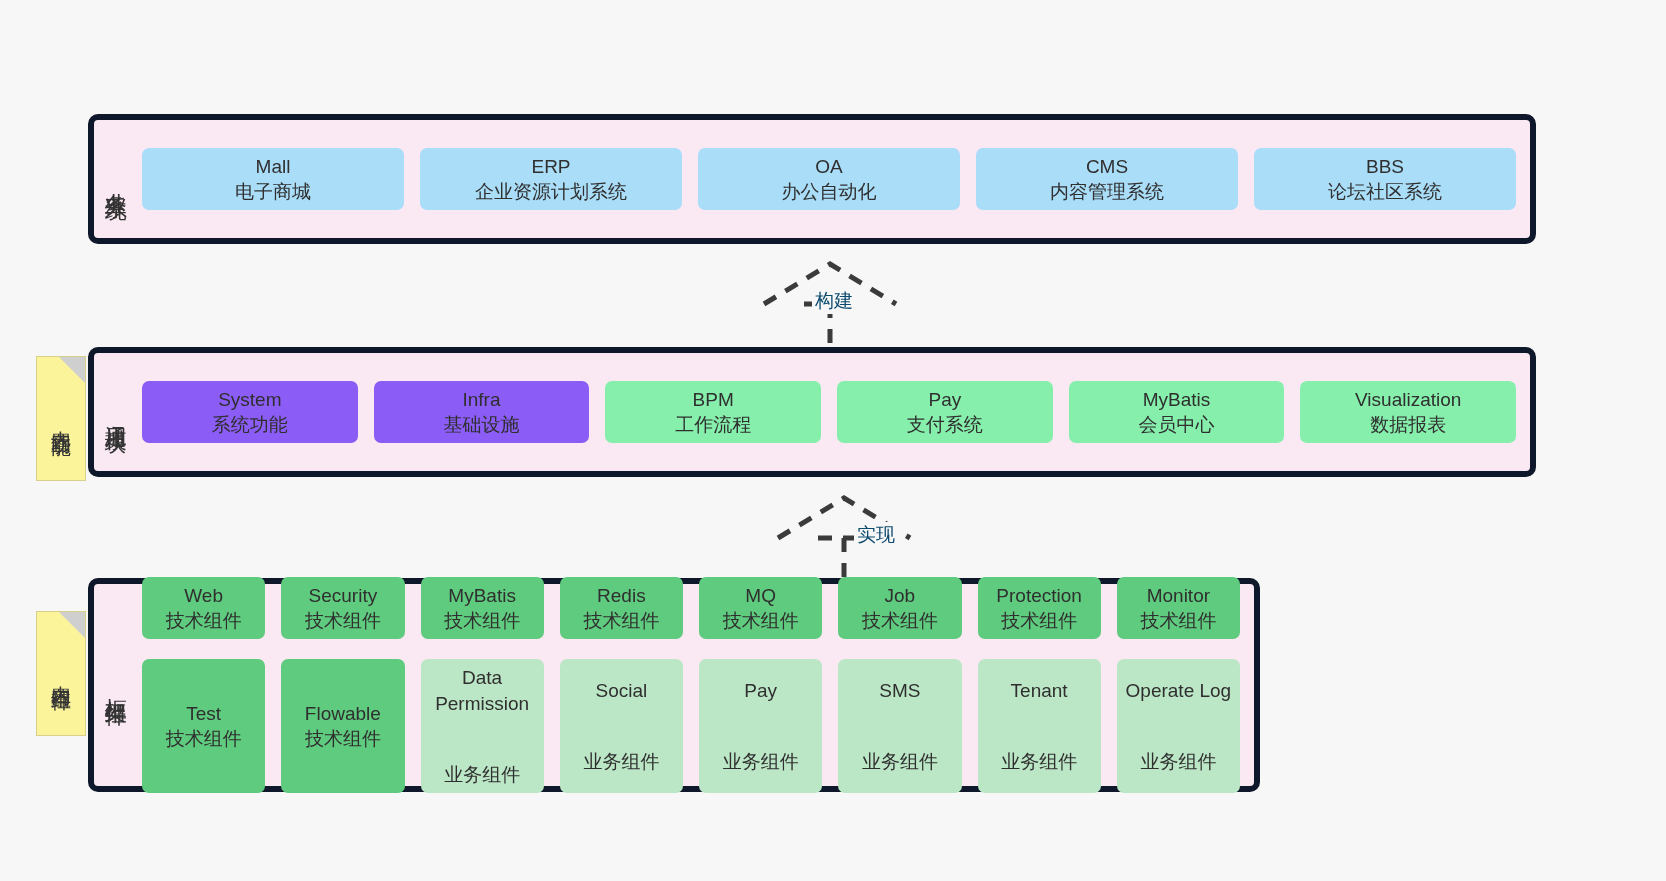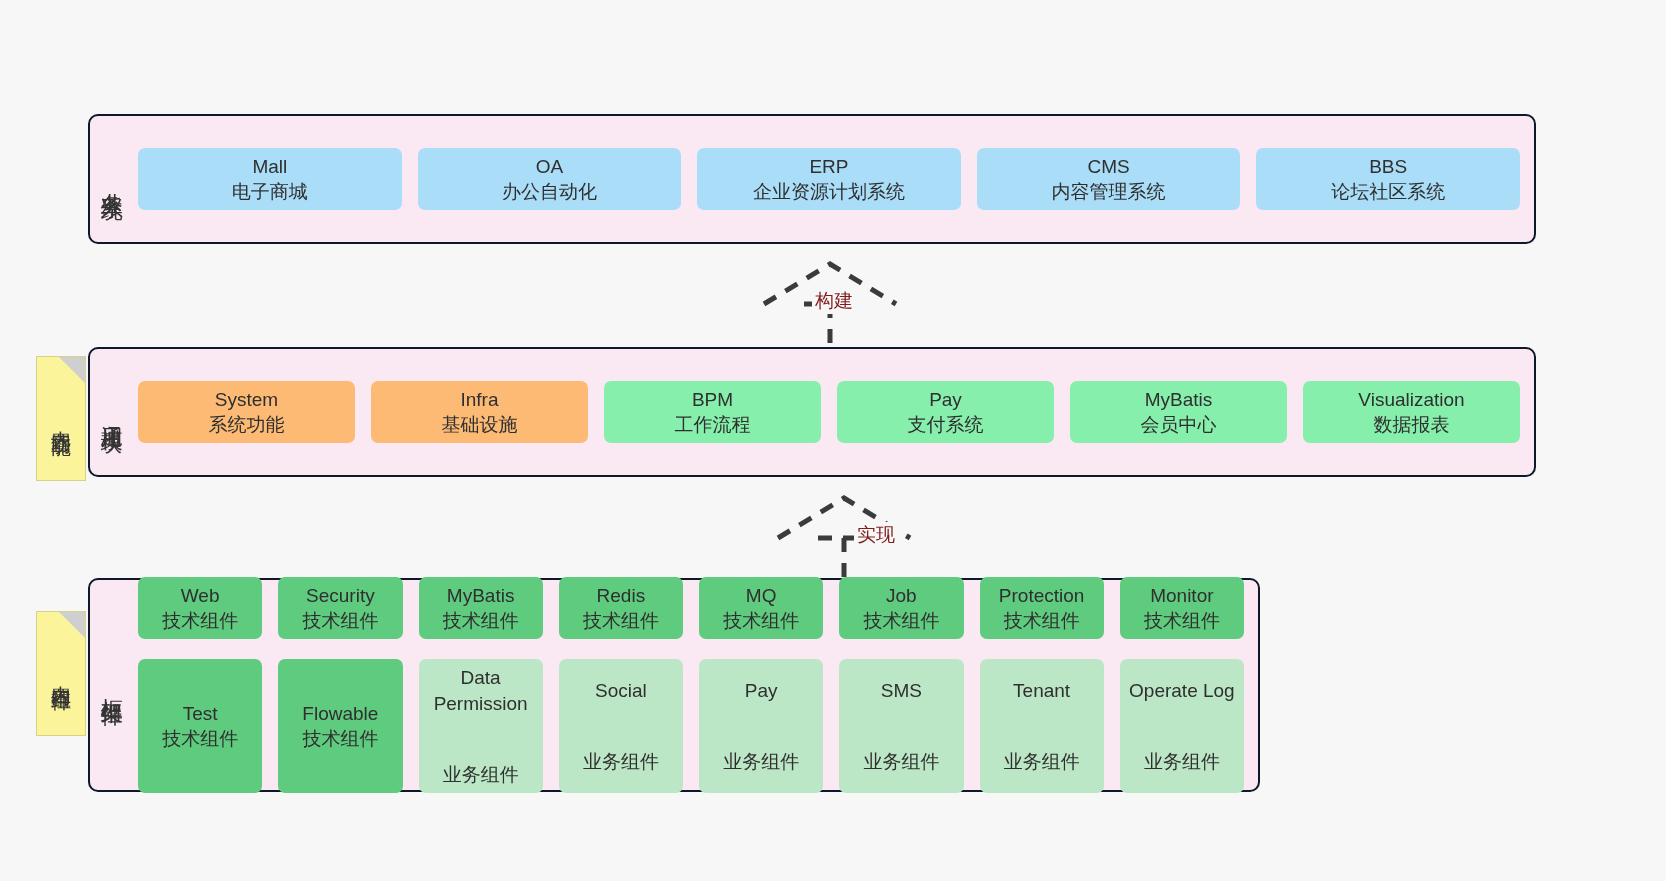--- a/index.html
+++ b/index.html
@@ -8,21 +8,21 @@
     background: #f7f7f7;
     font-family: "Liberation Sans", "DejaVu Sans", sans-serif;
     overflow: hidden;
   }
   #canvas { position: relative; width: 1666px; height: 881px; }
 
   
   .layer {
     position: absolute;
     background: #fae9f2;
-    border: 2px solid #0f172a;
+    border: 6px solid #0f172a;
     border-radius: 10px;
     display: flex;
     align-items: stretch;
   }
   .layer-title {
     flex: 0 0 auto;
     width: 44px;
     display: flex;
     align-items: center;
     justify-content: center;
@@ -61,21 +61,21 @@
     font-size: 19px;
     color: #2f2f2f;
     line-height: 1.32;
     padding: 6px 4px;
     min-width: 0;
   }
   .card .card-name { display: block; }
   .card .card-sub  { display: block; }
 
   .card.blue        { background: #aaddf8; }
-  .card.red         { background: #fdba74; }
+  .card.red         { background: #8b5cf6; }
   .card.pink        { background: #86efac; }
   .card.green       { background: #5fcb7e; }
   .card.green-light { background: #bce7c6; gap: 46px; }
 
   
   .sticky {
     position: absolute;
     background: #fbf49a;
     border: 1px solid #d8d18a;
     display: flex;
@@ -109,47 +109,47 @@
   .arrow-head {
     fill: none;
     stroke: #3b3b3b;
     stroke-width: 5;
     stroke-dasharray: 14 11;
     stroke-linejoin: miter;
   }
   .arrow-label {
     position: absolute;
     font-size: 19px;
-    color: #7f1d1d;
+    color: #0c4a6e;
     background: #f7f7f7;
     padding: 0 3px;
     white-space: nowrap;
     user-select: none;
   }
 </style>
 </head>
 <body>
 
 <div id="canvas">
 
   <div class="layer" id="layer-business" style="left:88px; top:114px; width:1448px; height:130px;">
     <div class="layer-title">业务系统</div>
     <div class="layer-body">
       <div class="card-row" id="business-row">
           <div class="card blue">
             <span class="card-name">Mall</span>
             <span class="card-sub">电子商城</span>
           </div>
           <div class="card blue">
+            <span class="card-name">ERP</span>
+            <span class="card-sub">企业资源计划系统</span>
+          </div>
+          <div class="card blue">
             <span class="card-name">OA</span>
             <span class="card-sub">办公自动化</span>
-          </div>
-          <div class="card blue">
-            <span class="card-name">ERP</span>
-            <span class="card-sub">企业资源计划系统</span>
           </div>
           <div class="card blue">
             <span class="card-name">CMS</span>
             <span class="card-sub">内容管理系统</span>
           </div>
           <div class="card blue">
             <span class="card-name">BBS</span>
             <span class="card-sub">论坛社区系统</span>
           </div>
         </div>

